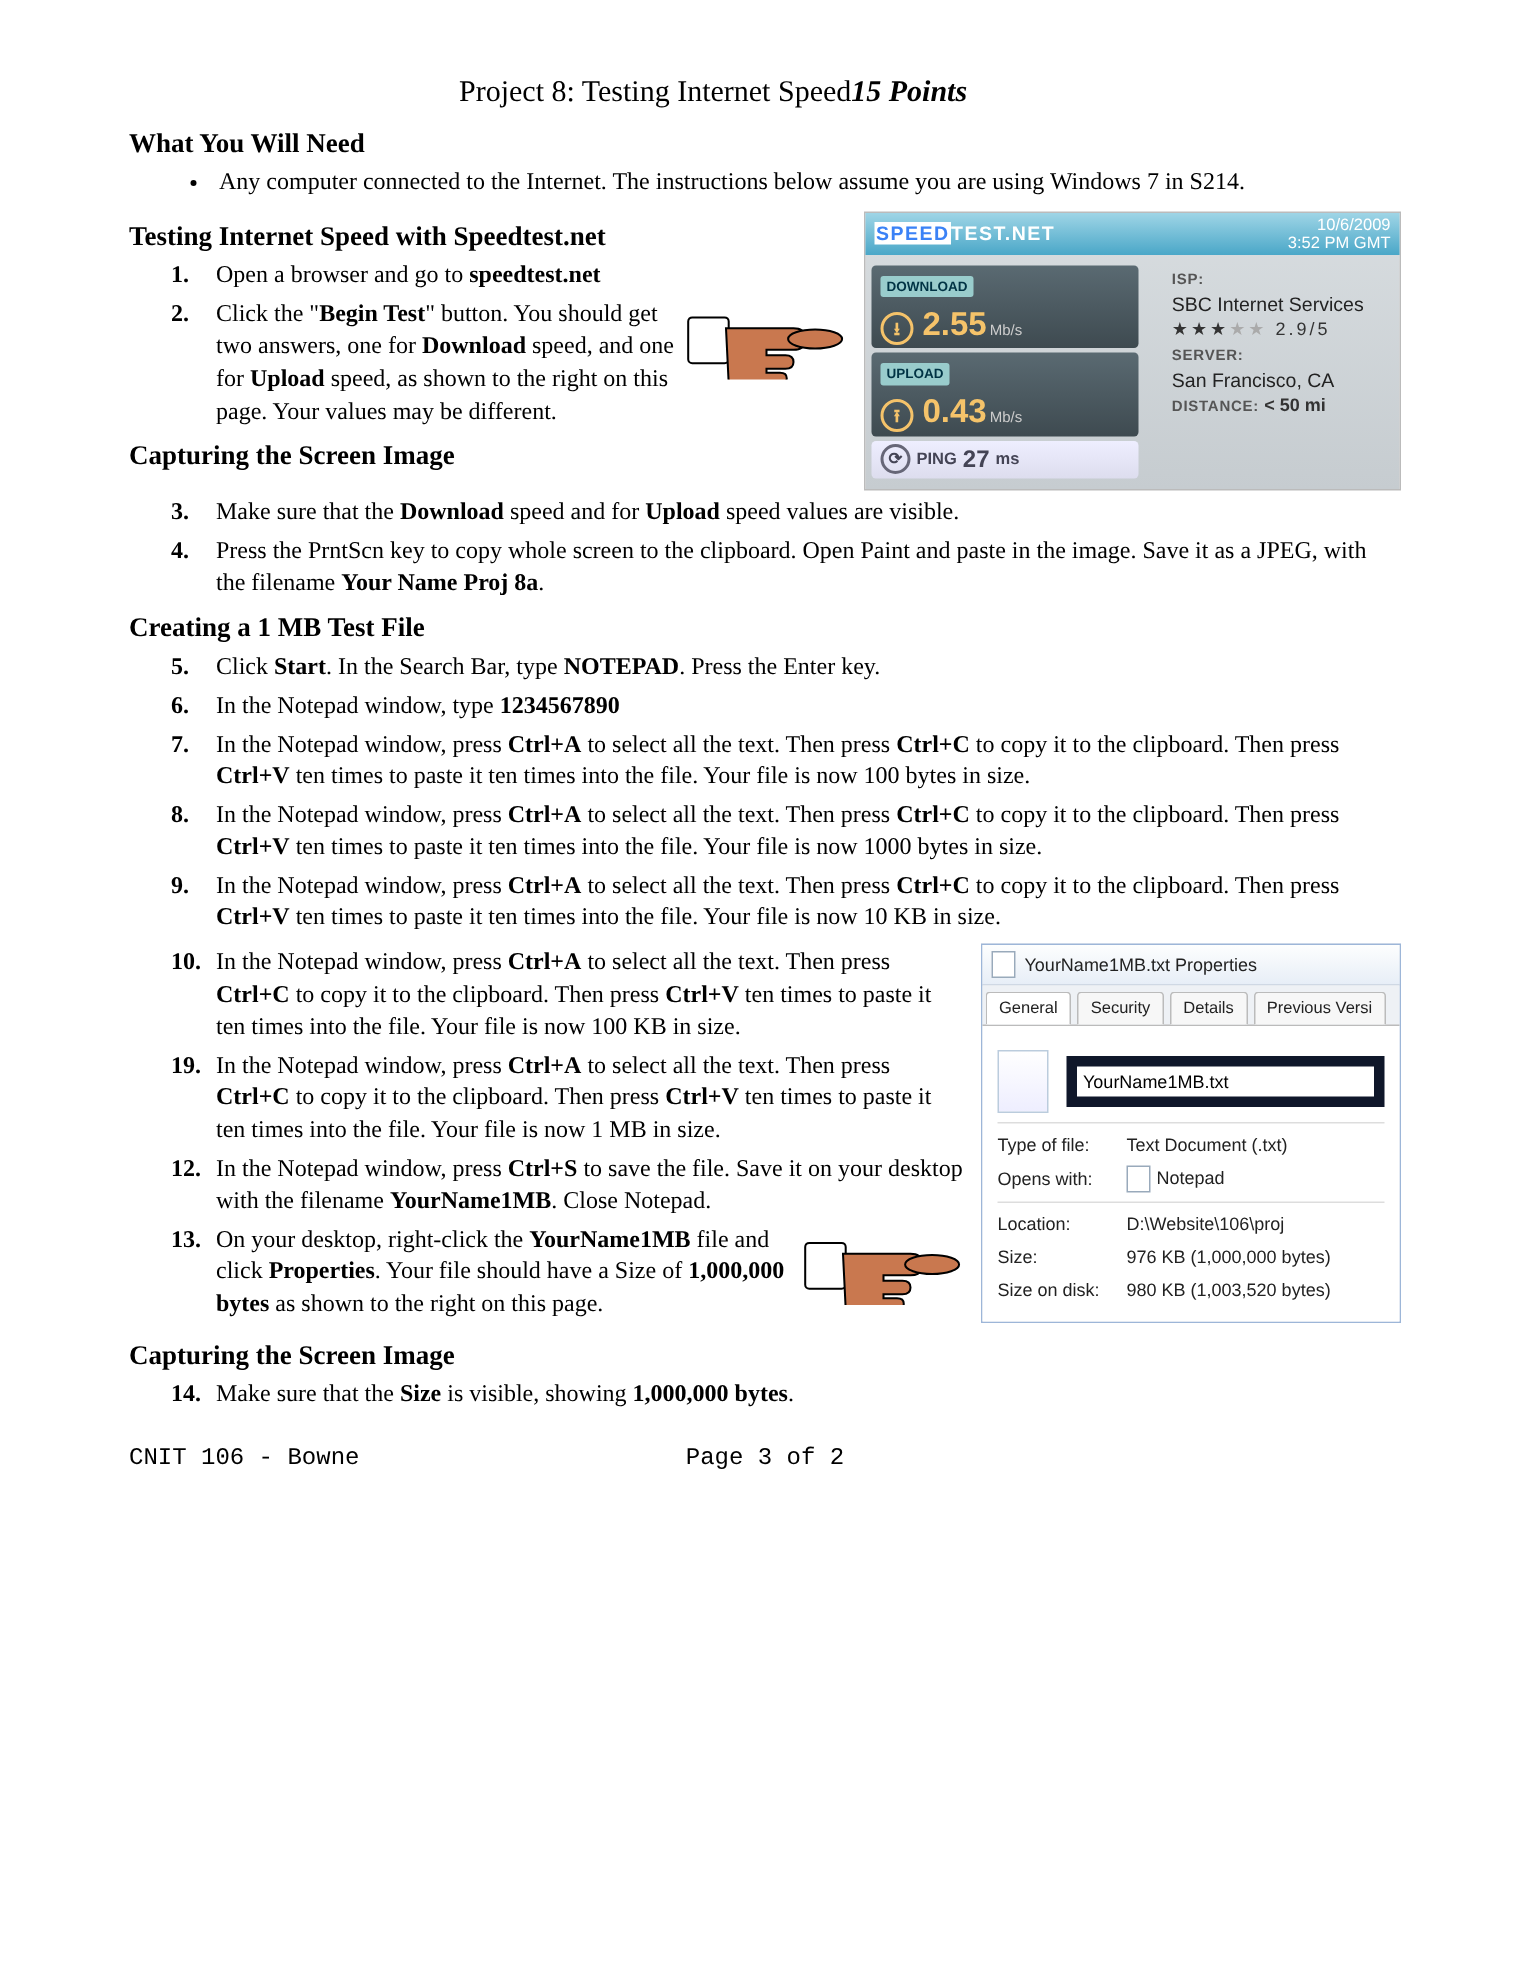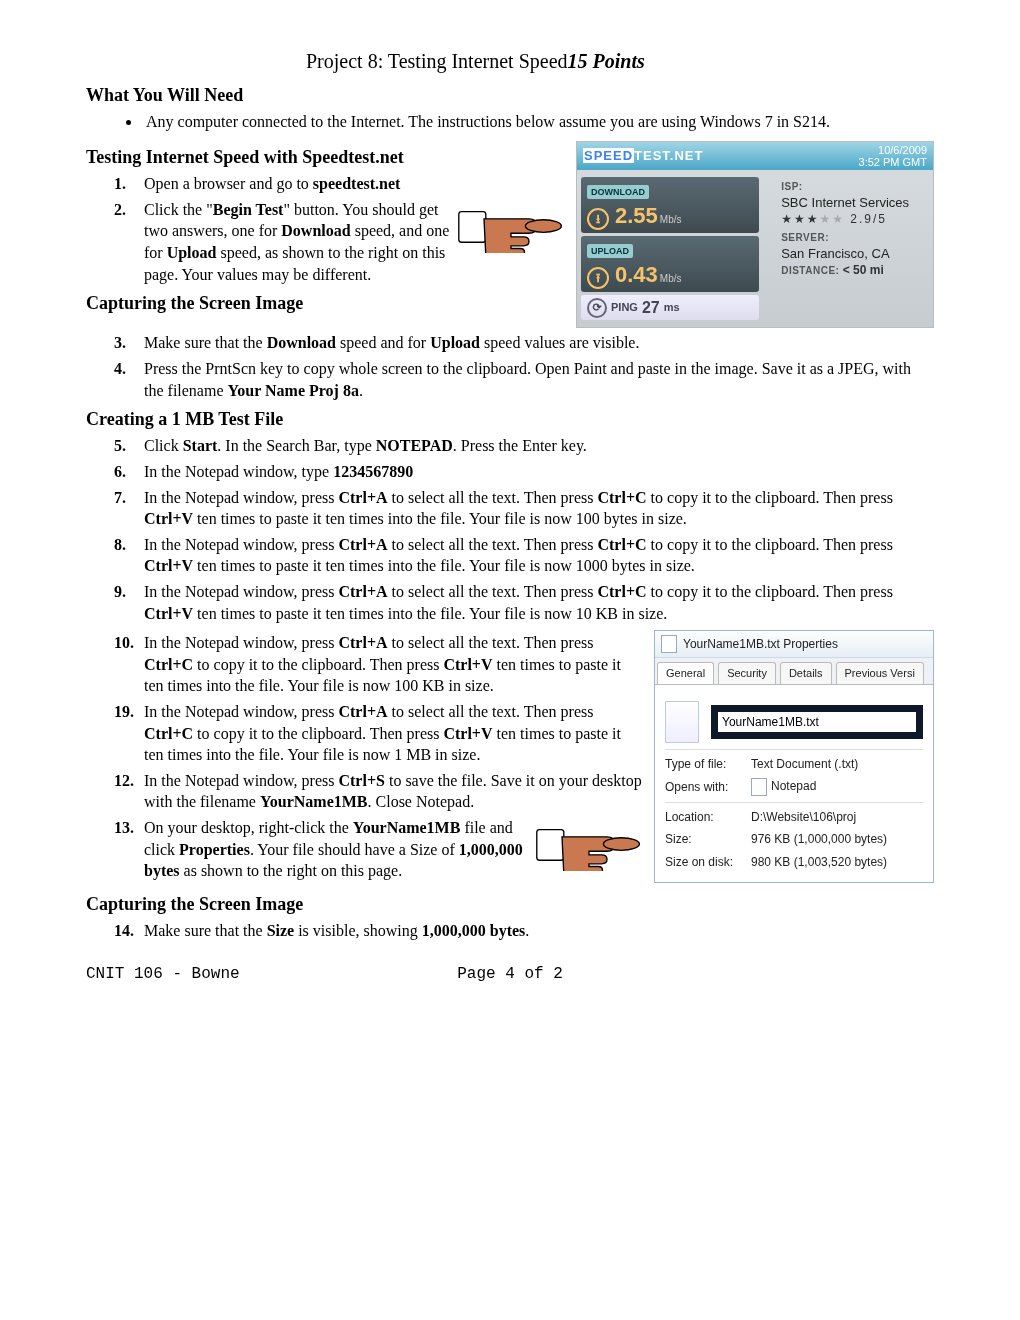--- a/index.html
+++ b/index.html
@@ -280,16 +280,16 @@
 <ul class="numbered">
   <li>
       <span class="num">14.</span>
     <span class="txt"><span>Make sure that the </span><b>Size</b><span> is visible, showing </span><b>1,000,000 bytes</b><span>.</span></span>
     </li>
 </ul>
 
 <div class="footer-wrap">
   <div class="footer">
     <span>CNIT 106 - Bowne</span>
-    <span class="mid">Page 4 of 2</span>
+    <span class="mid">Page 3 of 2</span>
     <span></span>
   </div>
 </div>
 
 </body></html>

